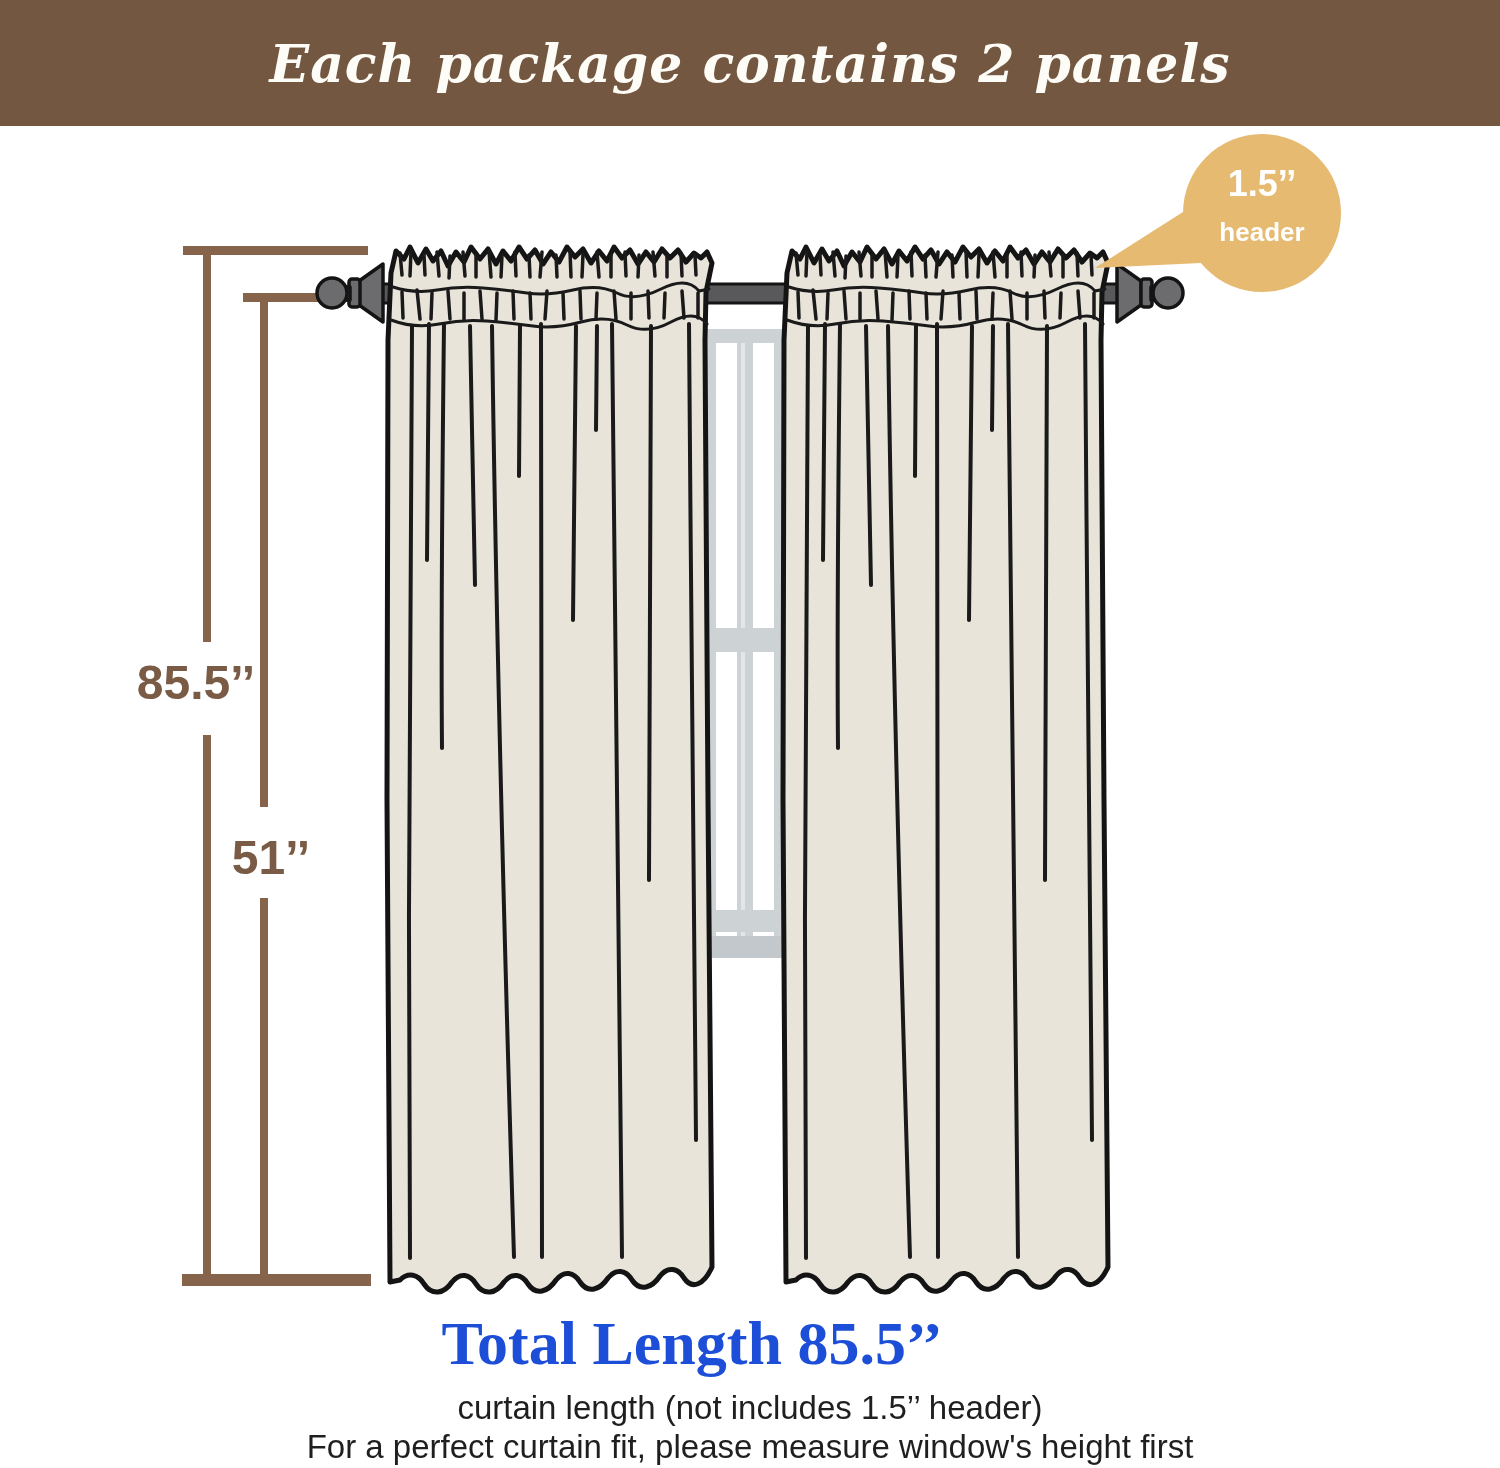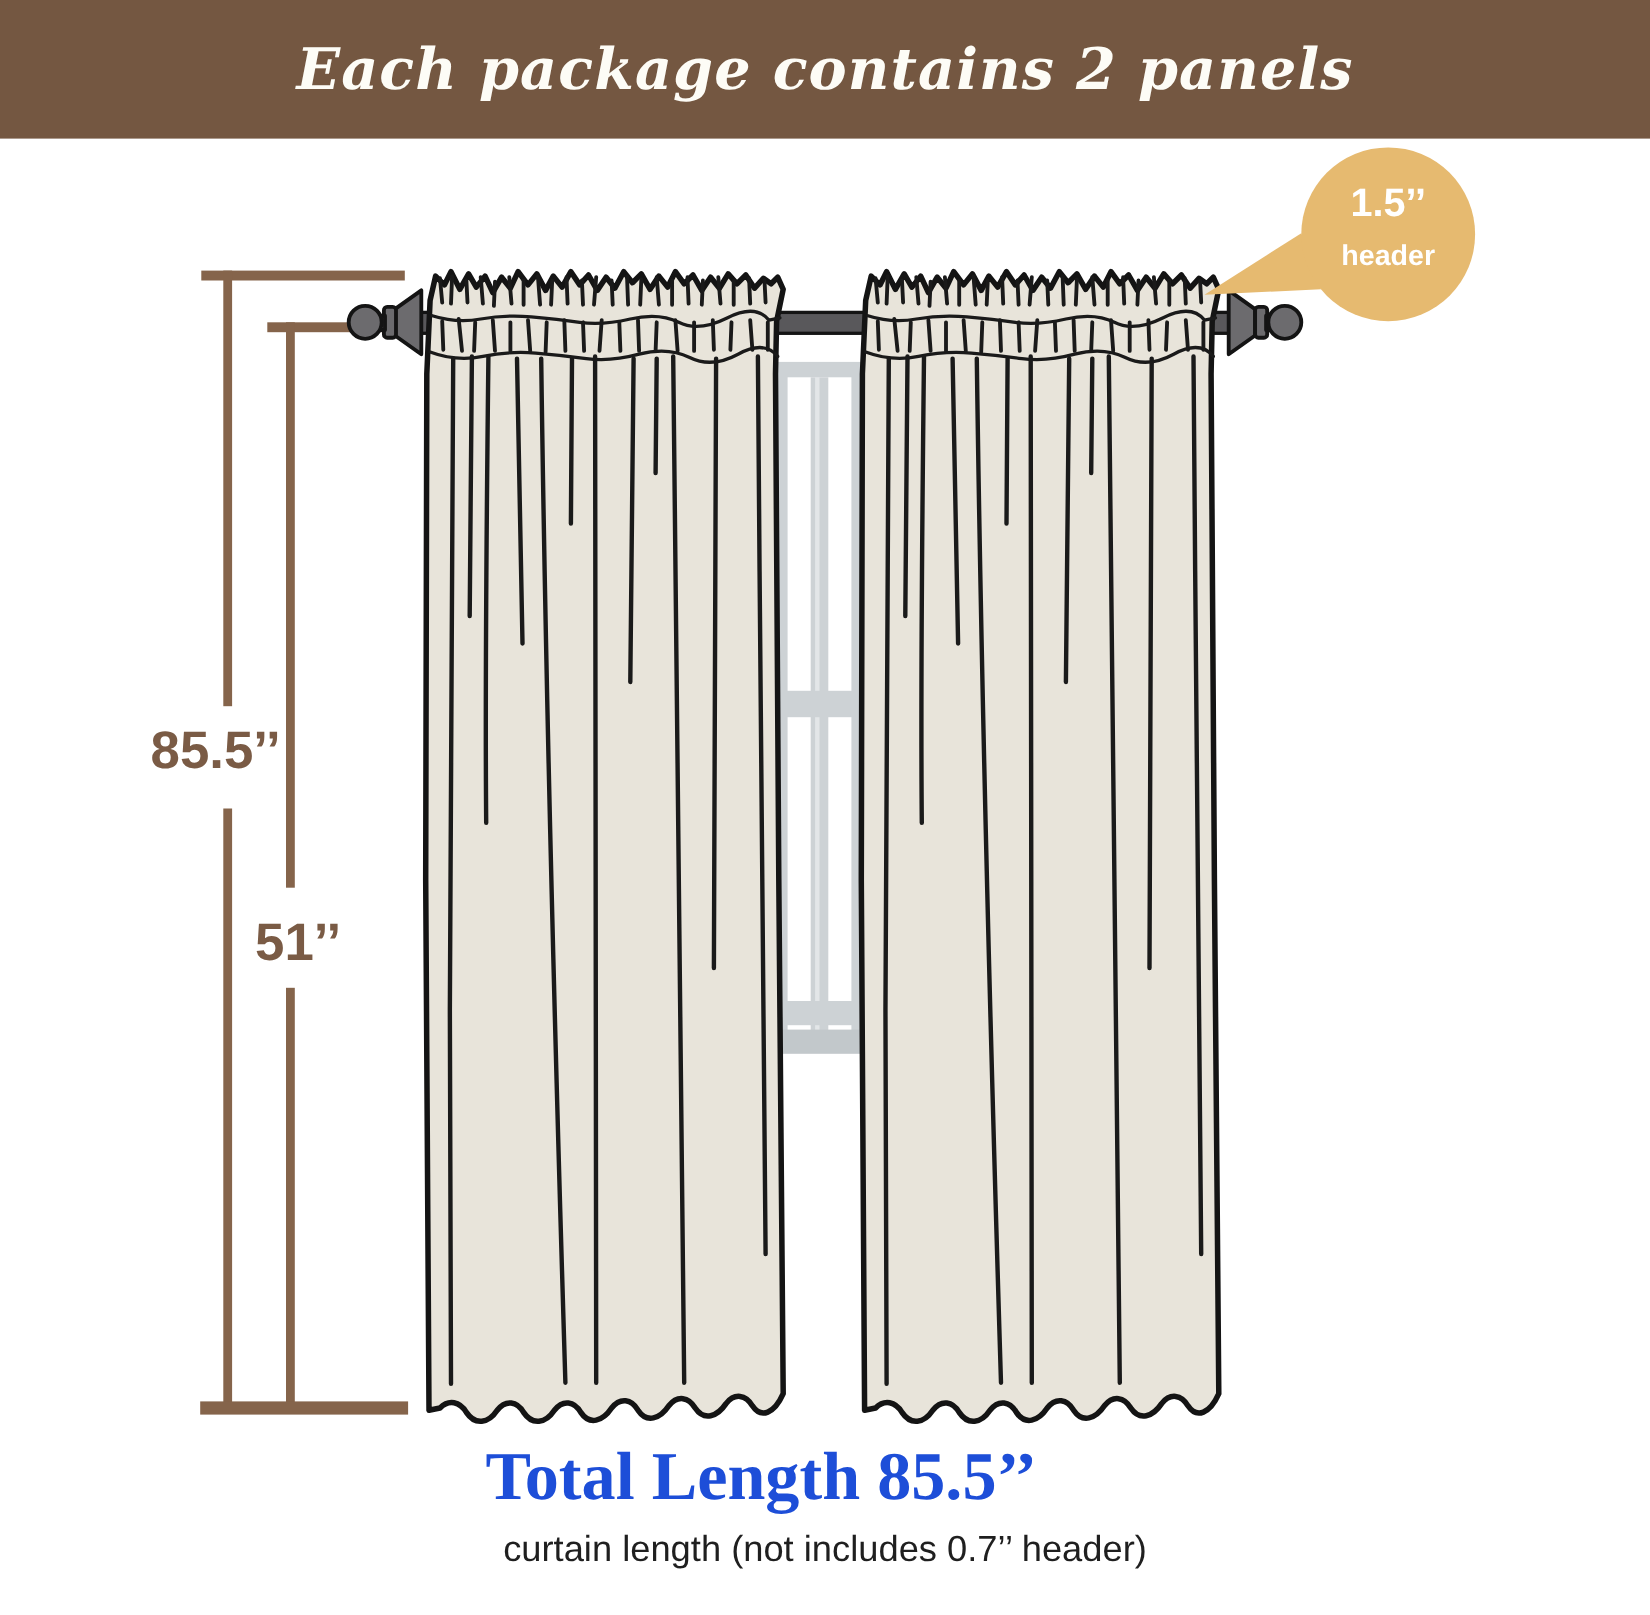--- a/index.html
+++ b/index.html
@@ -125,15 +125,16 @@
 
   <div class="lbl measure-lbl lbl-outer">85.5’’</div>
   <div class="lbl measure-lbl lbl-inner">51’’</div>
 
   <div class="lbl callout-text">
     <div class="l1">1.5’’</div>
     <div class="l2">header</div>
   </div>
 
   <div class="lbl footer-title">Total Length 85.5’’</div>
-  <div class="lbl footer-sub sub1">curtain length (not includes 0.7’’ header)</div>
+  <div class="lbl footer-sub sub1">curtain length (not includes 1.5’’ header)</div>
+  <div class="lbl footer-sub sub2">For a perfect curtain fit, please measure window's height first</div>
 
 </div>
 
 </body></html>

